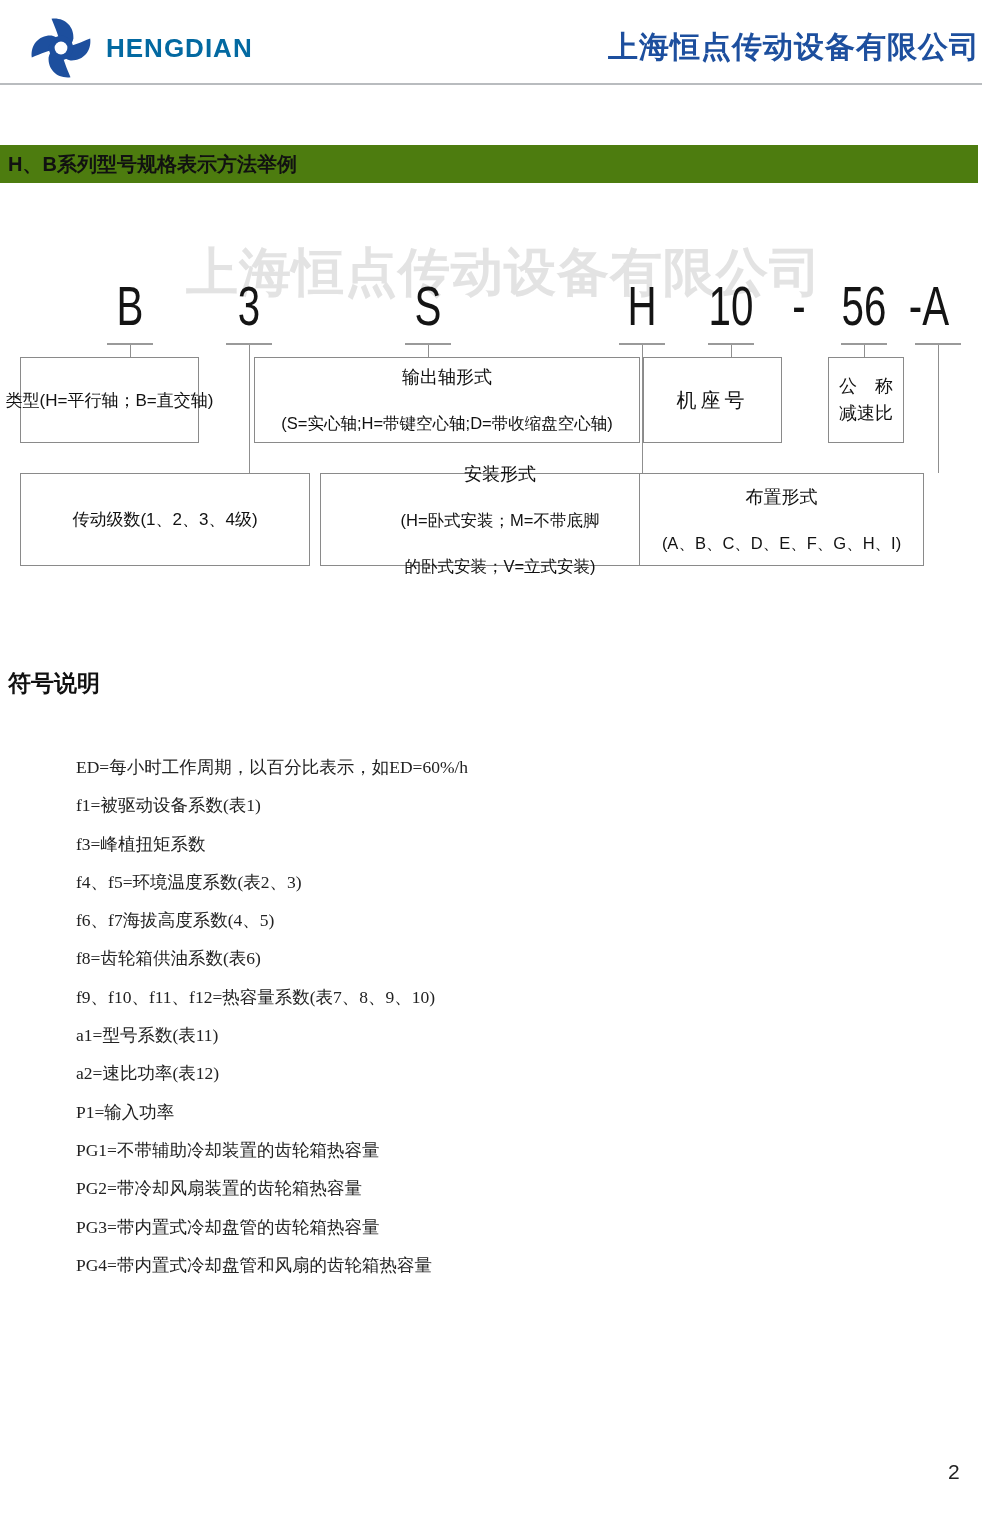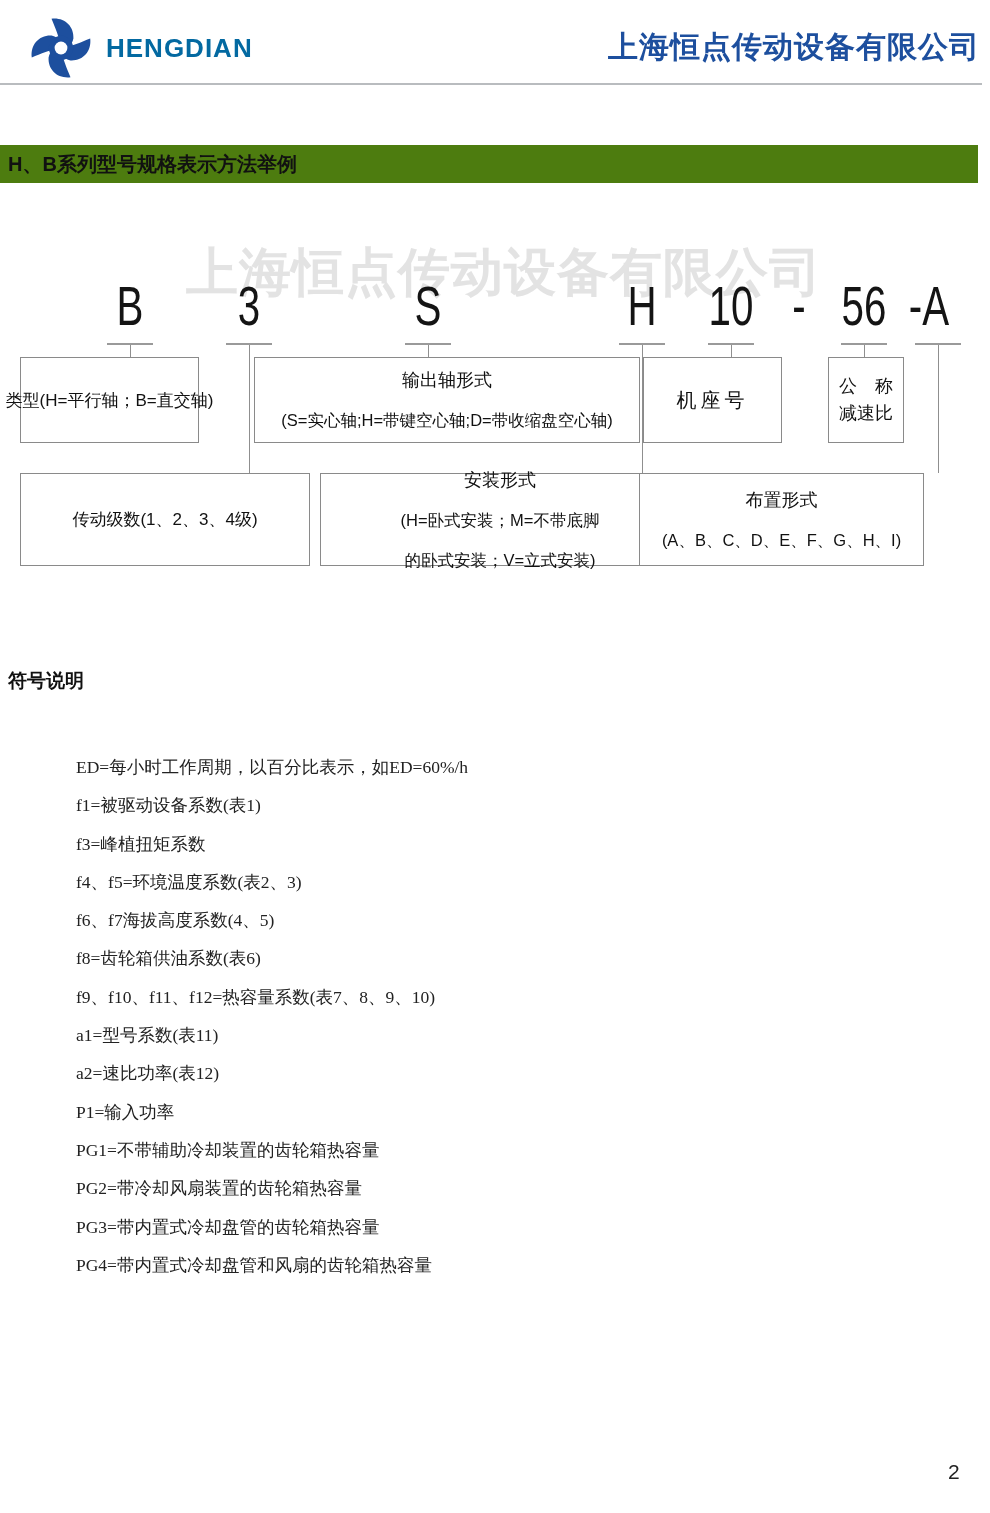--- a/index.html
+++ b/index.html
@@ -67,29 +67,29 @@
   .vline.long  { height: 128px; }
 
   .dbox {
     position: absolute; border: 1px solid #8a8a8a; background: #fff;
     display: flex; flex-direction: column; align-items: center; justify-content: center;
     text-align: center; color: #111;
   }
   .row1 { top: 127px; height: 86px; }
   .row2 { top: 243px; height: 93px; }
   .dbox .l1 { font-size: 18px; white-space: nowrap; }
-  .dbox .l2, .dbox .l3 { font-size: 16.5px; white-space: nowrap; margin-top: 18px; }
+  .dbox .l2, .dbox .l3 { font-size: 16.5px; white-space: nowrap; margin-top: 24px; }
   .dbox.single .l1 { font-size: 17px; }
   #box-frame-size .l1 { font-size: 20px; letter-spacing: 4px; }
   #box-ratio .l1, #box-ratio .l2 { font-size: 18px; margin-top: 0; line-height: 1.5; }
 
   
   .symbols-heading {
     position: absolute; left: 8px; top: 668px;
-    font-size: 19px; font-weight: bold; color: #111;
+    font-size: 23px; font-weight: bold; color: #111;
   }
   .symbols-list {
     position: absolute; left: 76px; top: 748px; width: 860px;
     font-family: "Liberation Serif", serif;
     font-size: 17.5px; color: #222;
   }
   .symbols-list .item { height: 38.3px; line-height: 38.3px; white-space: nowrap; }
 
   .page-number {
     position: absolute; left: 948px; top: 1460px;

